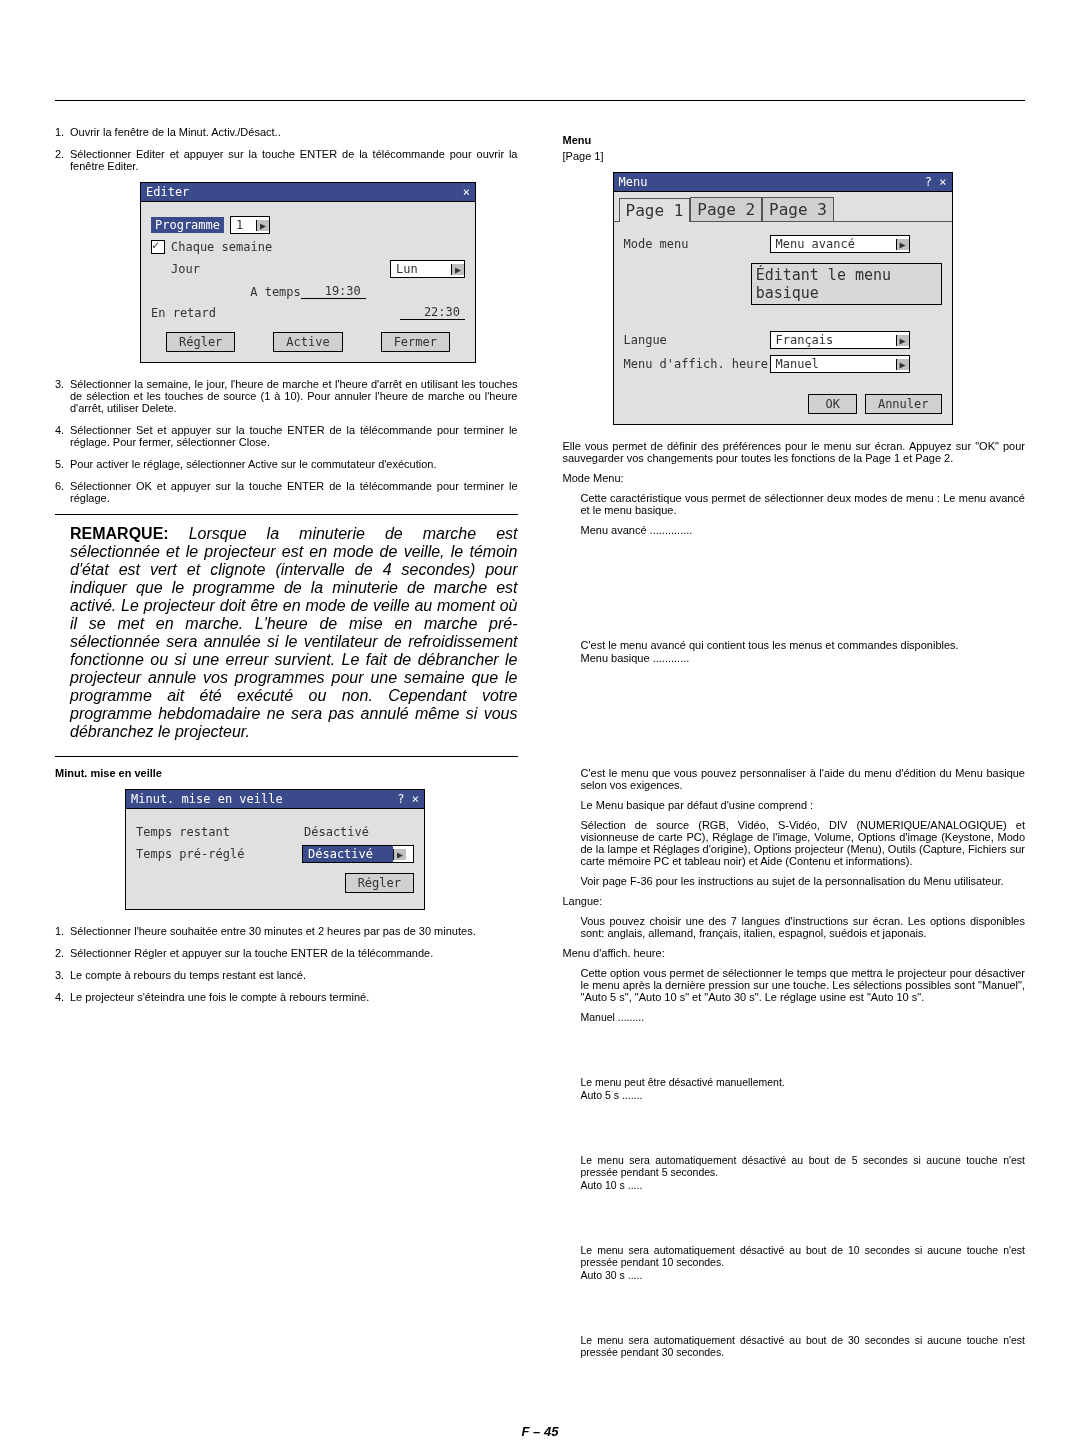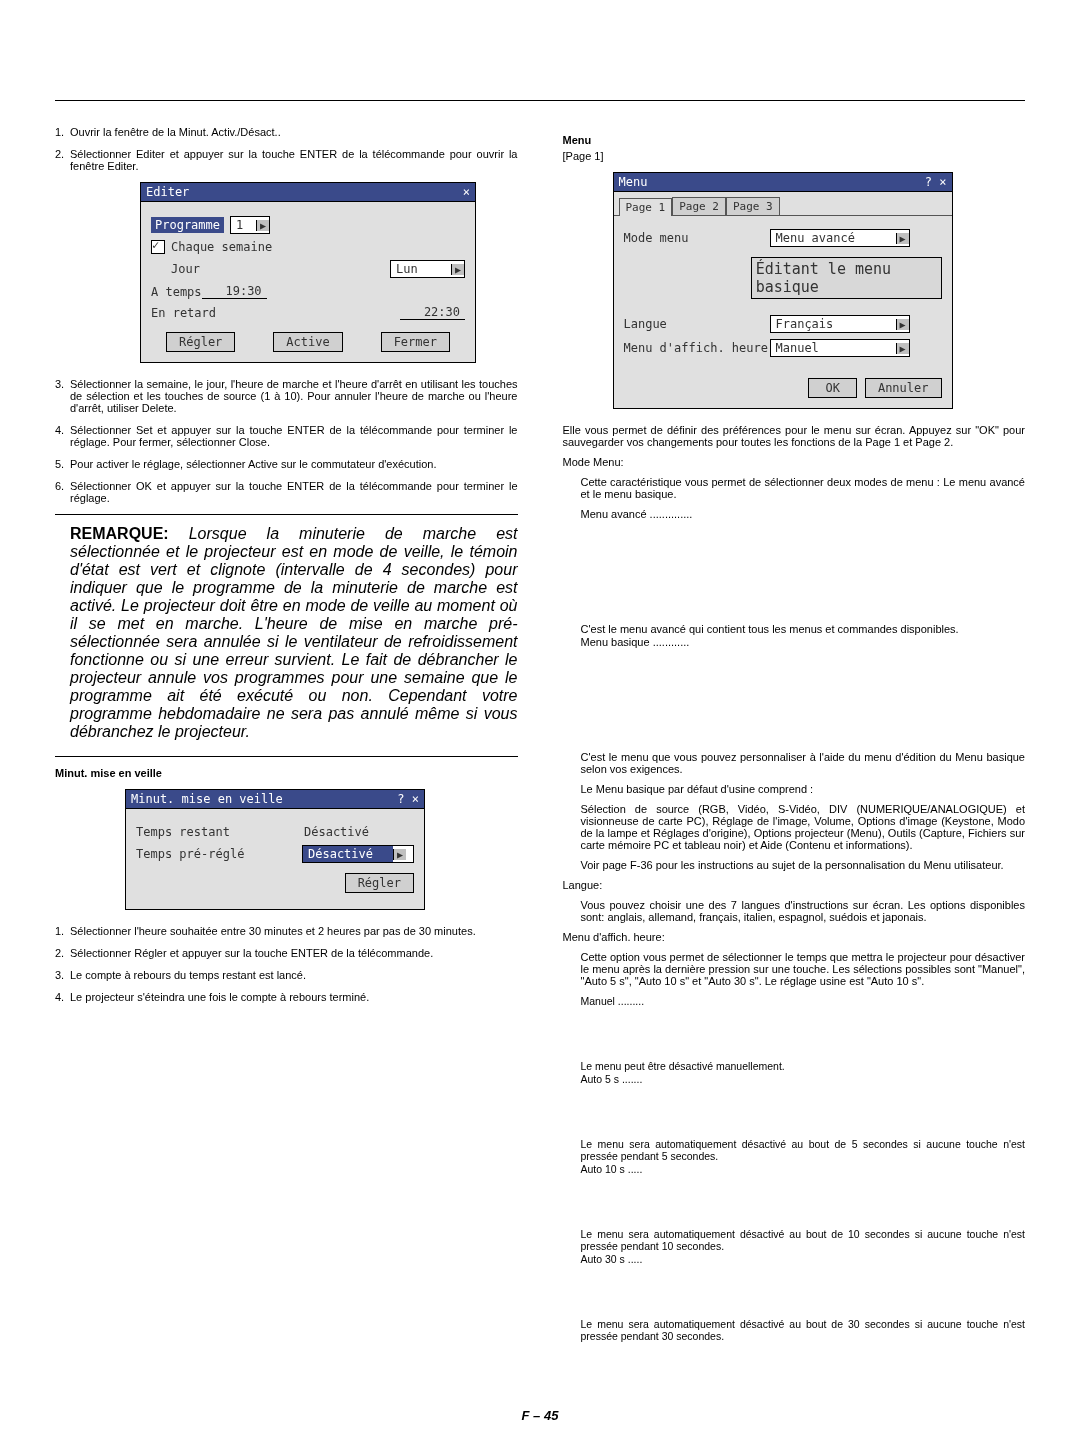--- a/index.html
+++ b/index.html
@@ -197,21 +197,21 @@
     gap: 0;
     border-bottom: 1px solid #555;
     margin-bottom: 10px;
   }
   .tab {
     border: 1px solid #555;
     border-bottom: none;
     padding: 2px 6px;
     background: #d0d0d0;
     font-family: monospace;
-    font-size: 11px;
+    font-size: 16px;
   }
   .tab.active {
     background: #e0e0e0;
     position: relative;
     top: 1px;
   }
   .menu-row {
     display: flex;
     padding: 3px 10px;
     align-items: center;
@@ -311,21 +311,21 @@
             <span class="chk"></span>
             <span>Chaque semaine</span>
           </div>
           <div class="row" style="justify-content:space-between;padding-left:20px">
             <span>Jour</span>
             <span class="dd">
               <span class="dd-val">Lun</span>
               <span class="dd-btn">▶</span>
             </span>
           </div>
-          <div class="row" style="justify-content:flex-start;">
+          <div class="row" style="justify-content:center;">
             <span>A temps</span>
             <span class="time-field">19:30</span>
           </div>
           <div class="row" style="justify-content:space-between">
             <span>En retard</span>
             <span class="time-field">22:30</span>
           </div>
           <div class="btns">
             <span class="btn">Régler</span>
             <span class="btn">Active</span>
@@ -420,21 +420,21 @@
             <span class="menu-label">Mode menu</span>
             <span class="dd dd-wide">
               <span class="dd-val">Menu avancé</span>
               <span class="dd-btn">▶</span>
             </span>
           </div>
           <div class="menu-row">
             <span class="menu-label"></span>
             <span class="edit-btn">Éditant le menu basique</span>
           </div>
-          <div class="menu-row" style="margin-top:10px">
+          <div class="menu-row" style="margin-top:20px">
             <span class="menu-label">Langue</span>
             <span class="dd dd-wide">
               <span class="dd-val">Français</span>
               <span class="dd-btn">▶</span>
             </span>
           </div>
           <div class="menu-row">
             <span class="menu-label">Menu d'affich. heure</span>
             <span class="dd dd-wide">
               <span class="dd-val">Manuel</span>

